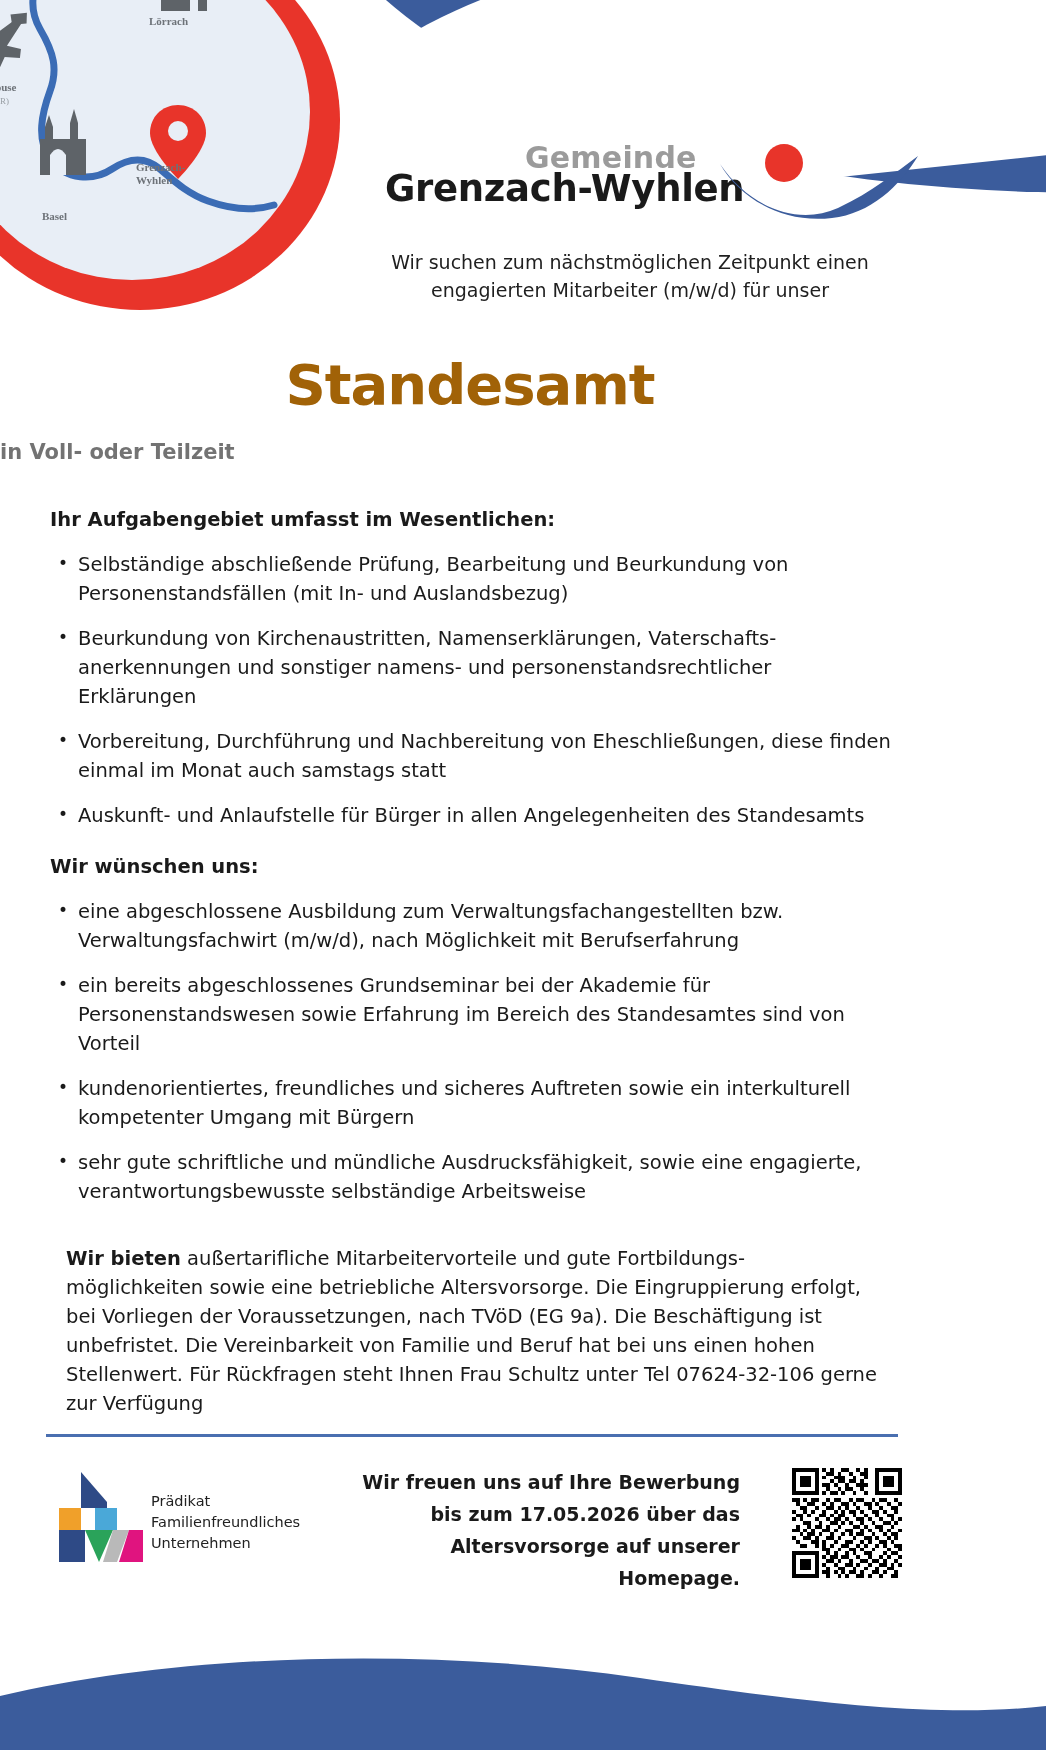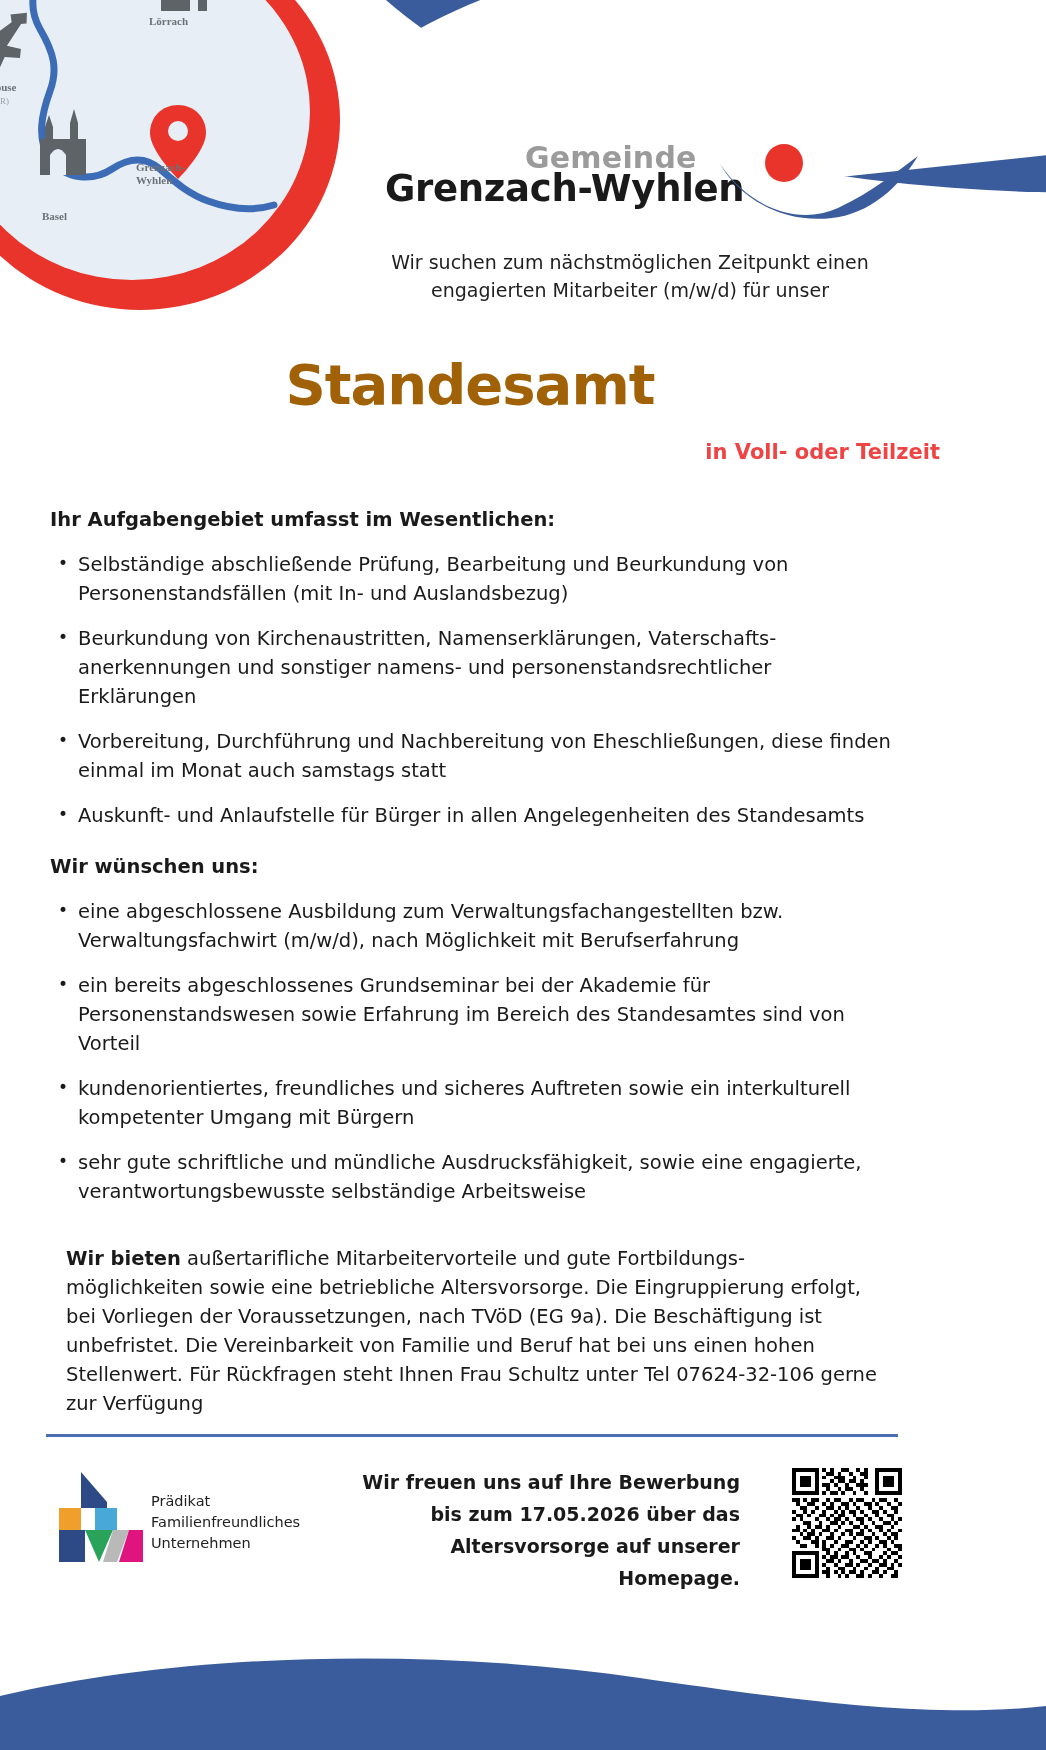--- a/index.html
+++ b/index.html
@@ -129,24 +129,24 @@
     font-size: 56px;
     font-weight: bold;
     color: #a16207;
     letter-spacing: -1px;
     font-family: "DejaVu Sans", sans-serif;
   }
   .subtitle {
     position: absolute;
     left: 0; top: 440px;
     width: 940px;
-    text-align: right;
+    text-align: left;
     font-size: 21px;
     font-weight: bold;
-    color: #ef4444;
+    color: #737373;
     font-family: "DejaVu Sans", sans-serif;
   }
 
   
   .content {
     position: absolute;
     left: 50px; top: 505px;
     width: 845px;
     font-size: 19.5px;
     line-height: 29px;

